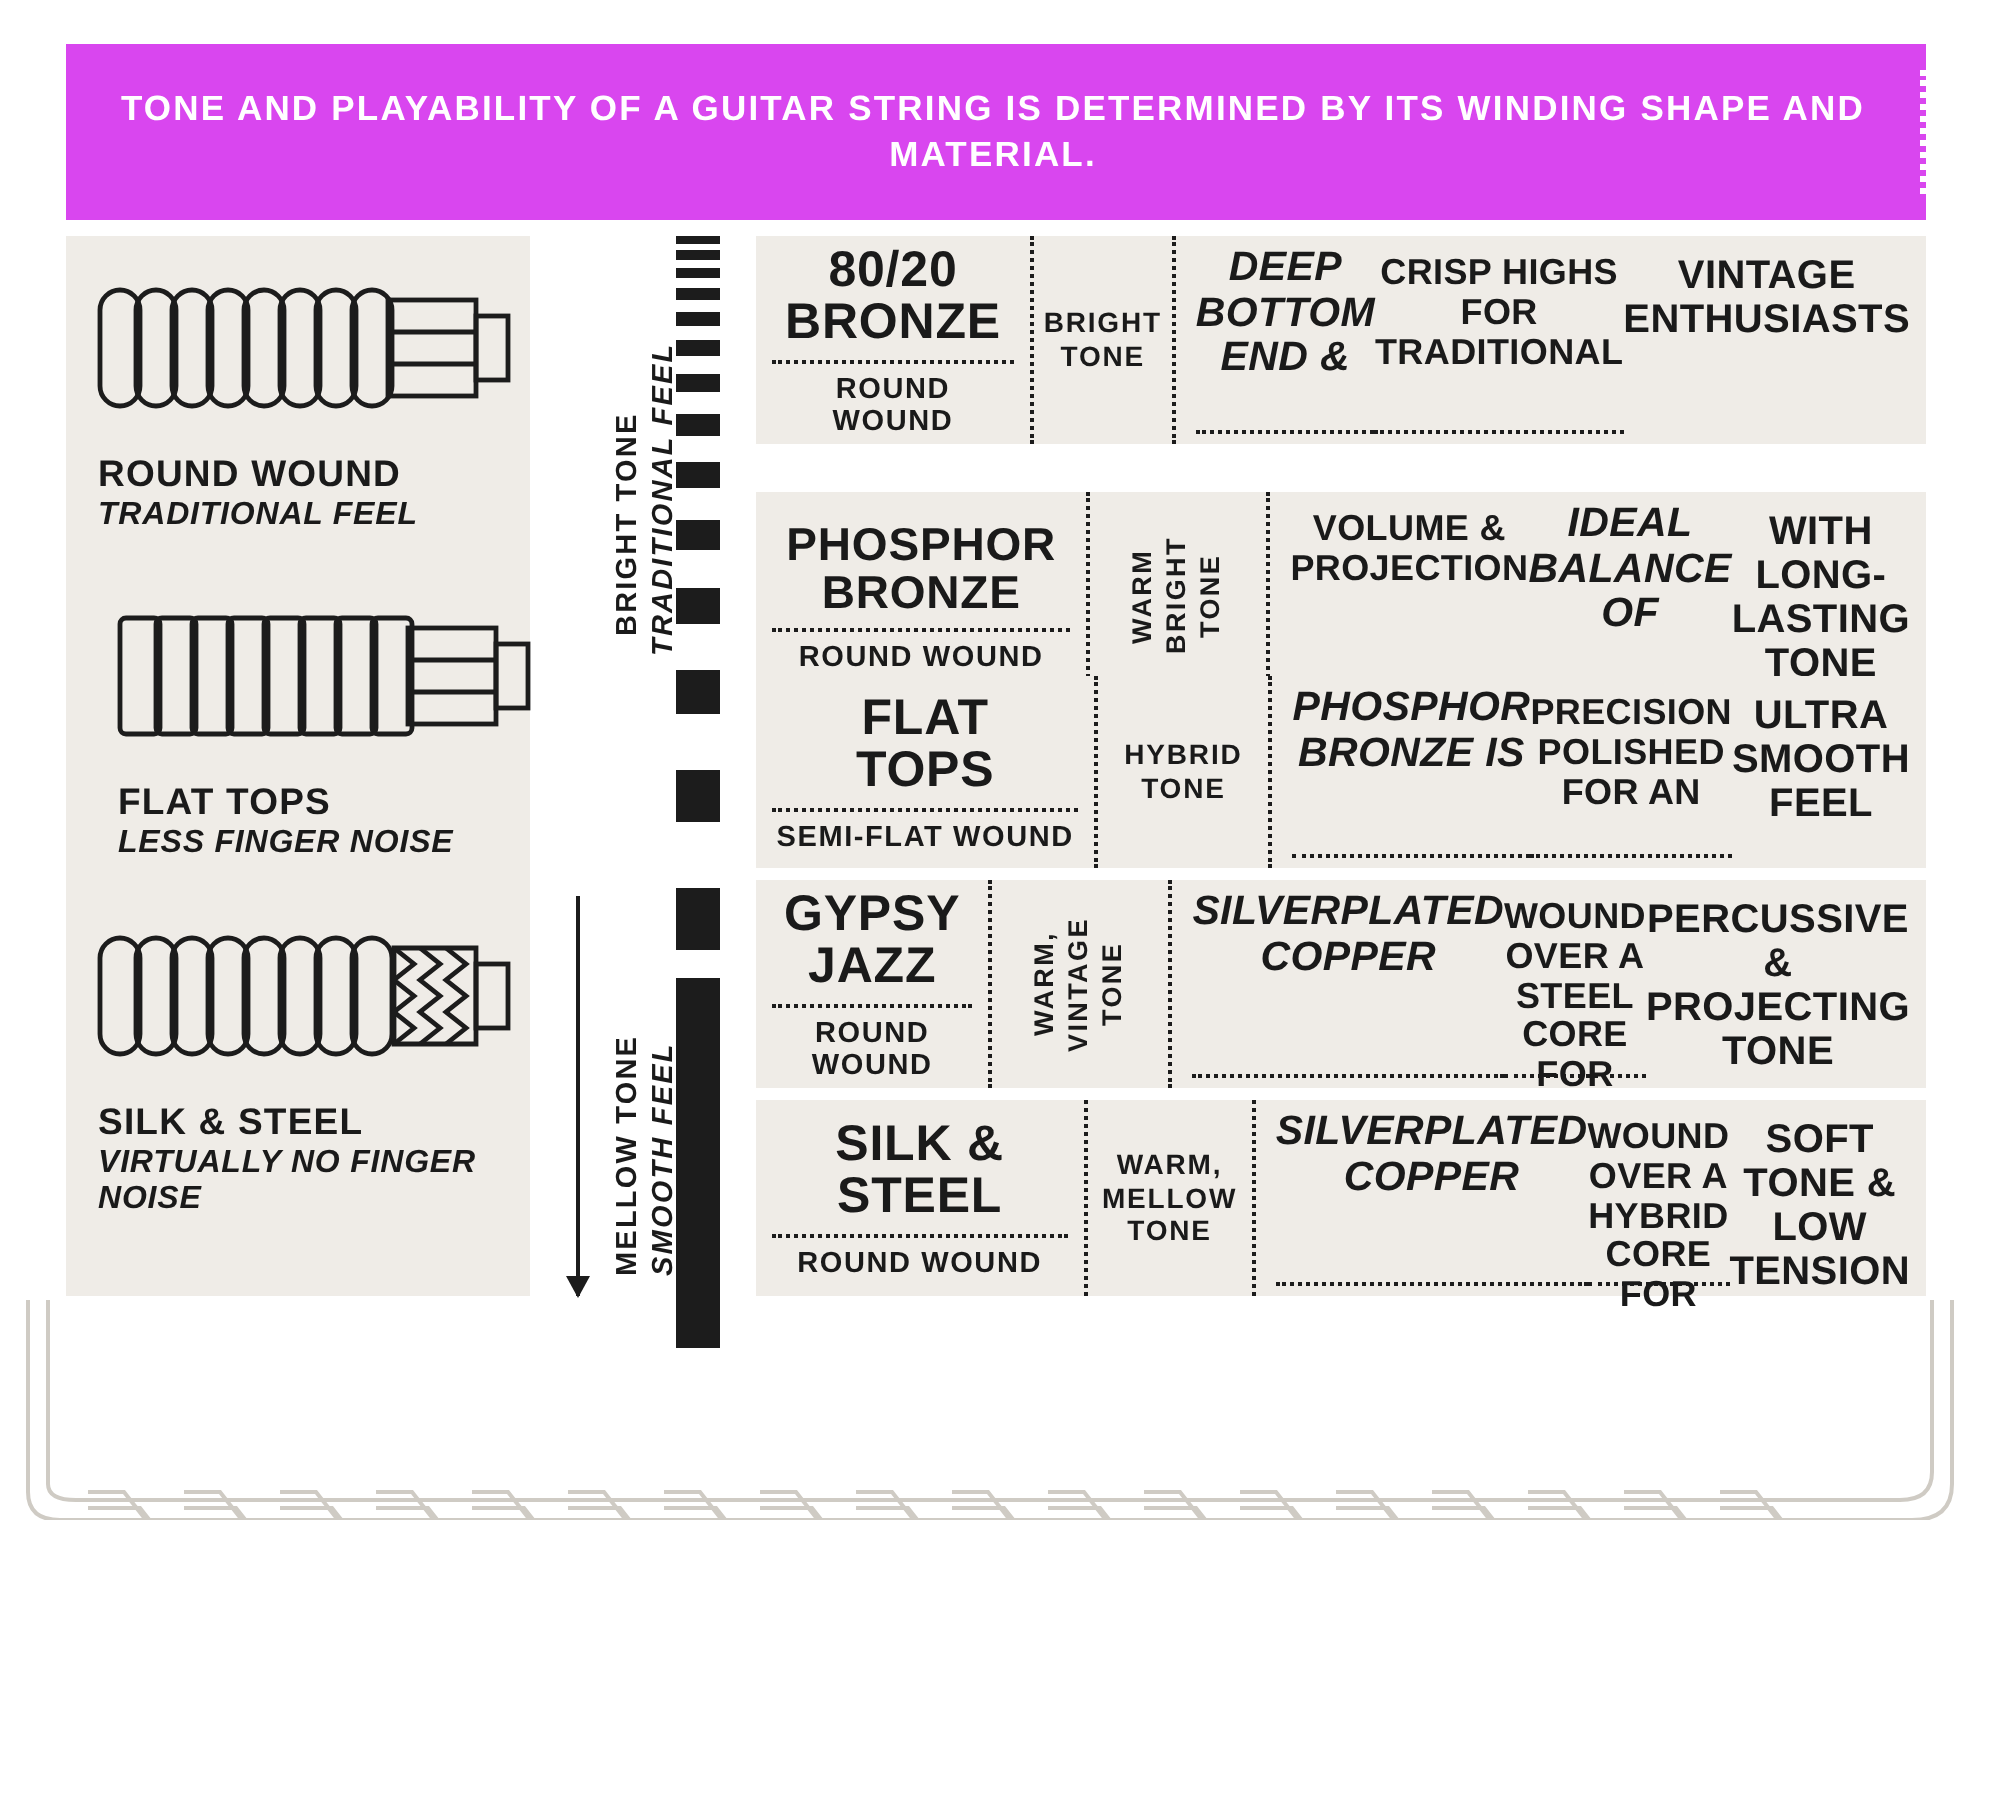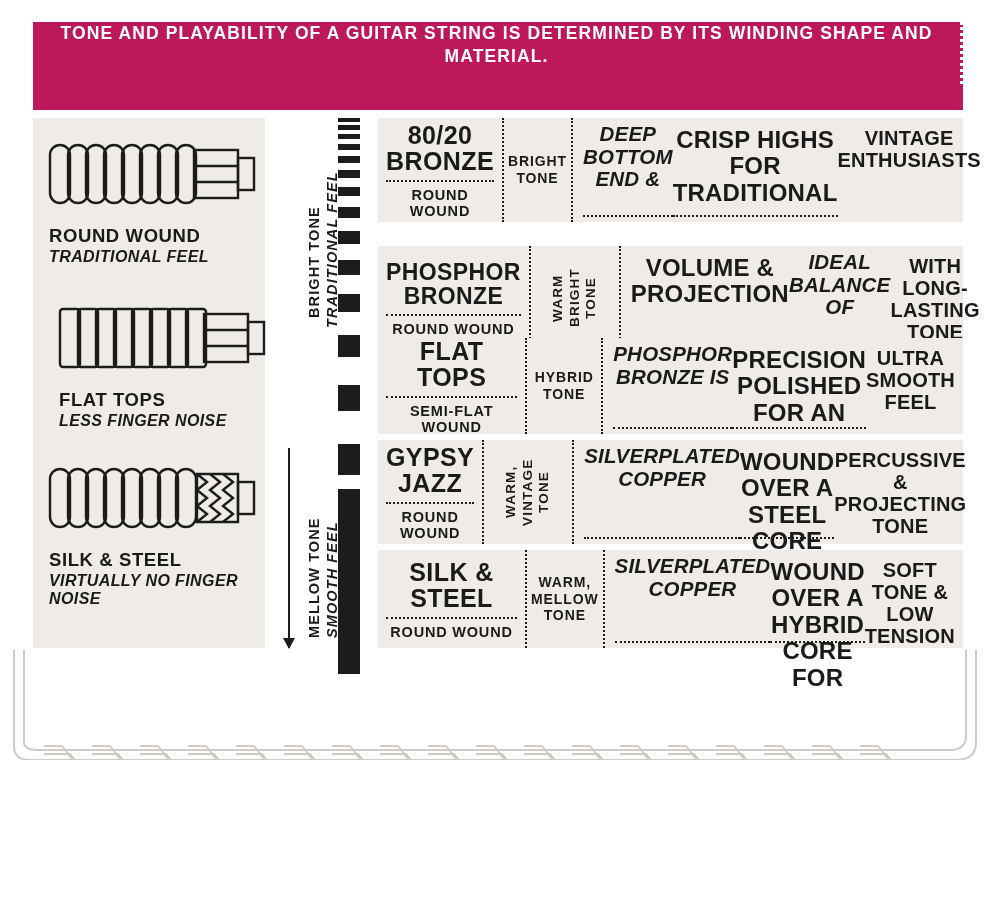--- a/index.html
+++ b/index.html
@@ -20,23 +20,24 @@
     height: 900px;
   }
 
   
   .header {
     position: absolute;
     left: 33px;
     top: 22px;
     width: 930px;
     height: 88px;
-    background: #be185d;
+    background: #d946ef;
     color: #ffffff;
     display: flex;
+    align-items: center;
   }
   .header-col {
     flex: 1 1 50%;
     text-align: center;
     padding: 0 14px;
     box-sizing: border-box;
     font-weight: bold;
     font-size: 17.5px;
     line-height: 1.33;
     letter-spacing: 1.1px;
@@ -232,21 +233,21 @@
     justify-content: center;
     text-align: center;
   }
   .desc-line {
     font-weight: bold;
     text-transform: uppercase;
     line-height: 1.1;
     letter-spacing: 0.2px;
   }
   .desc-line.l1 { font-style: italic; font-size: 20.5px; padding-bottom: 3px; border-bottom: 2.5px dotted #1c1c1c; }
-  .desc-line.l2 { font-size: 24px; padding: 4px 0 3px 0; border-bottom: 2.5px dotted #1c1c1c; }
+  .desc-line.l2 { font-size: 18px; padding: 4px 0 3px 0; border-bottom: 2.5px dotted #1c1c1c; }
   .desc-line.l3 { font-size: 20px; padding-top: 4px; }
 
   
   .braid {
     position: absolute;
     left: 0;
     top: 650px;
     width: 1000px;
     height: 250px;
   }

